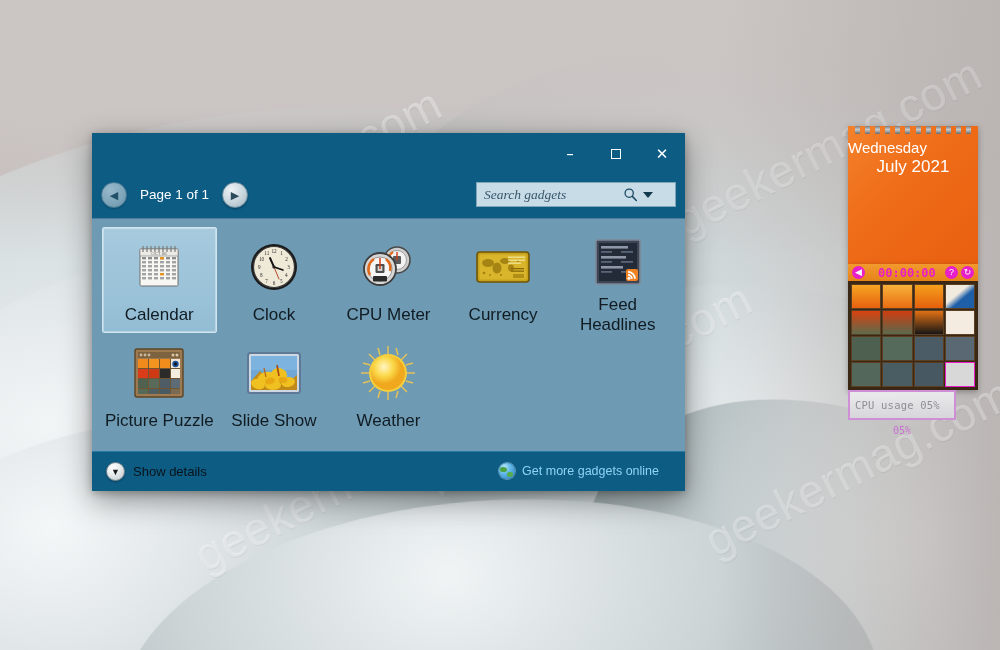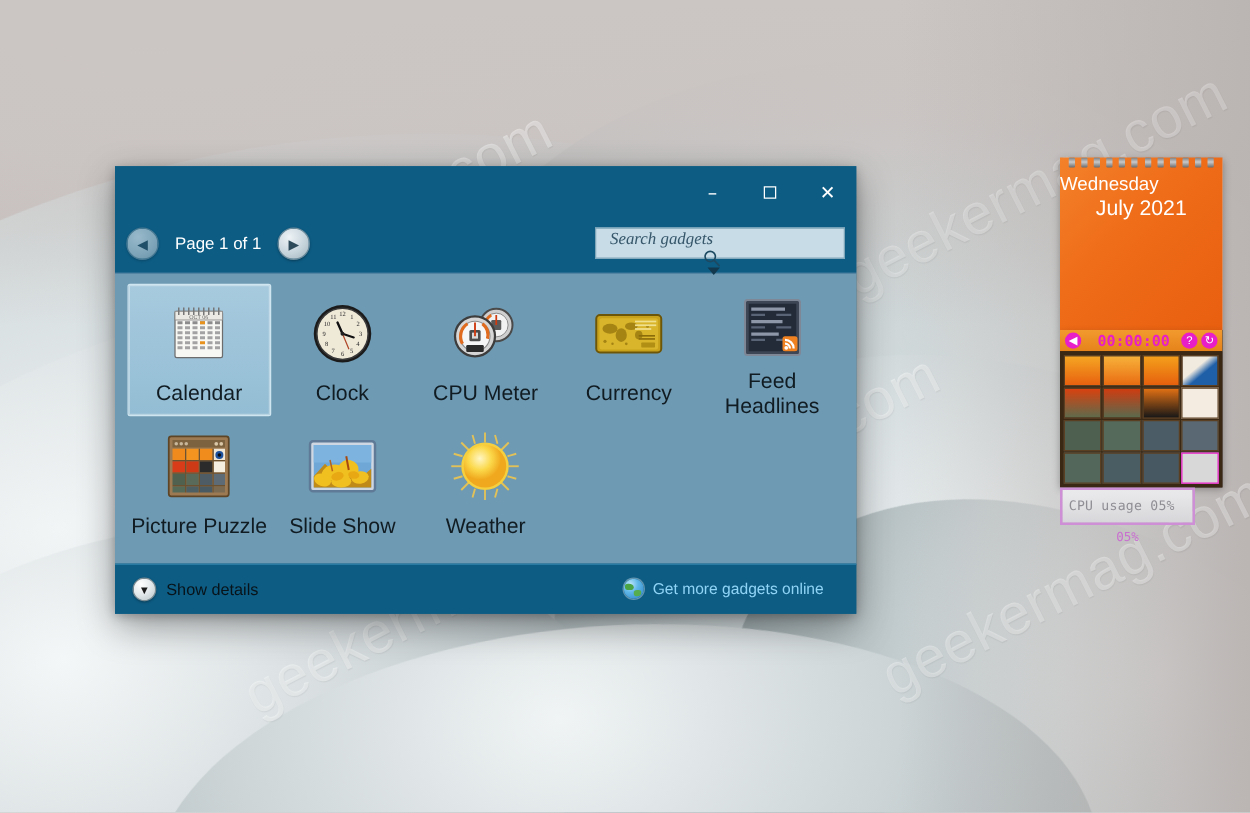--- a/index.html
+++ b/index.html
@@ -145,21 +145,20 @@
     line-height: 26px;
     white-space: nowrap;
   }
   .search {
     position: absolute; right: 9px; top: 8px;
     width: 200px; height: 25px;
     background: #c7dce7;
     border: 1px solid #7ea5b8;
     display: flex; align-items: center;
     padding: 0 20px 0 7px;
-    flex-direction: column;
   }
   .search-input {
     flex: 1;
     border: none; outline: none; background: transparent;
     font-family: "Liberation Serif", serif;
     font-style: italic;
     font-size: 13.5px;
     color: #2f4a5a;
     min-width: 0;
   }

